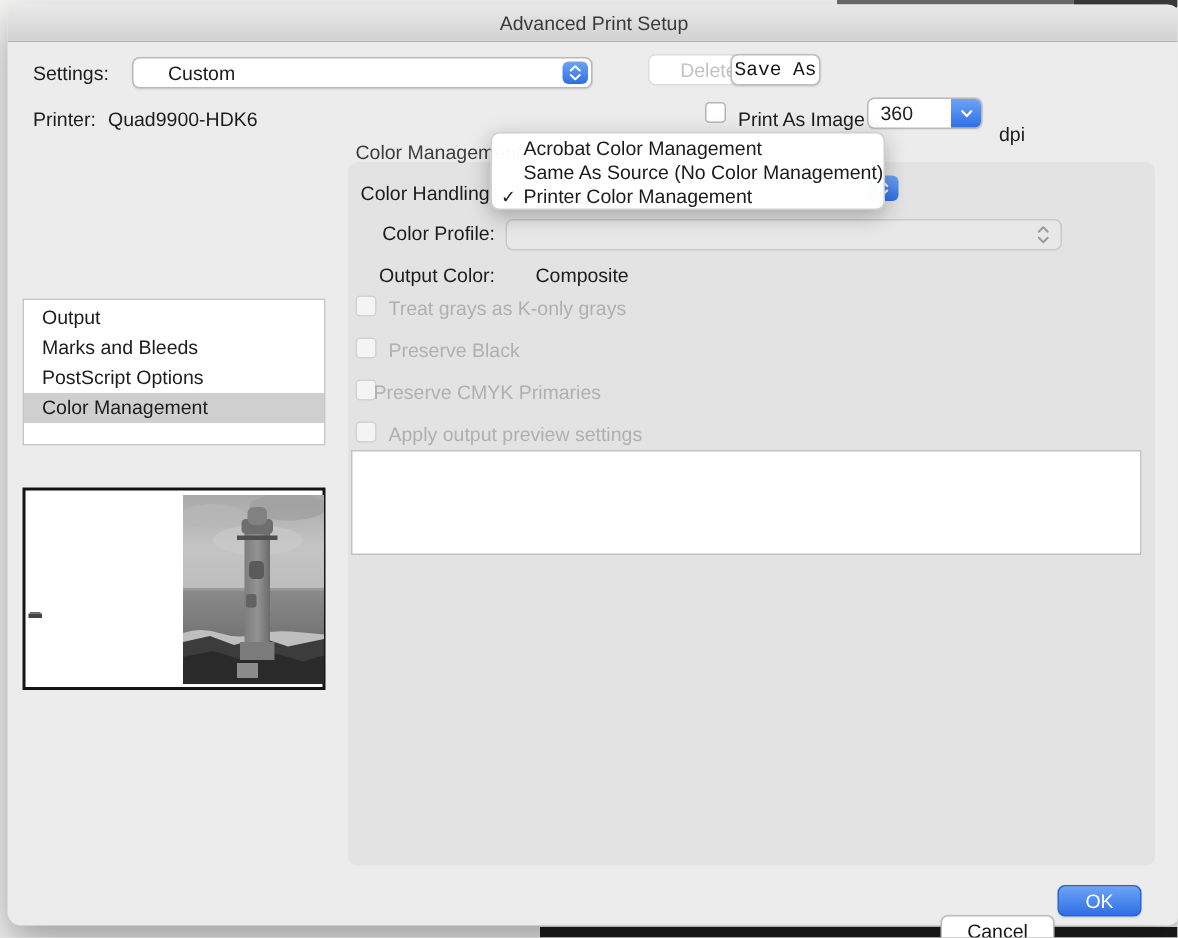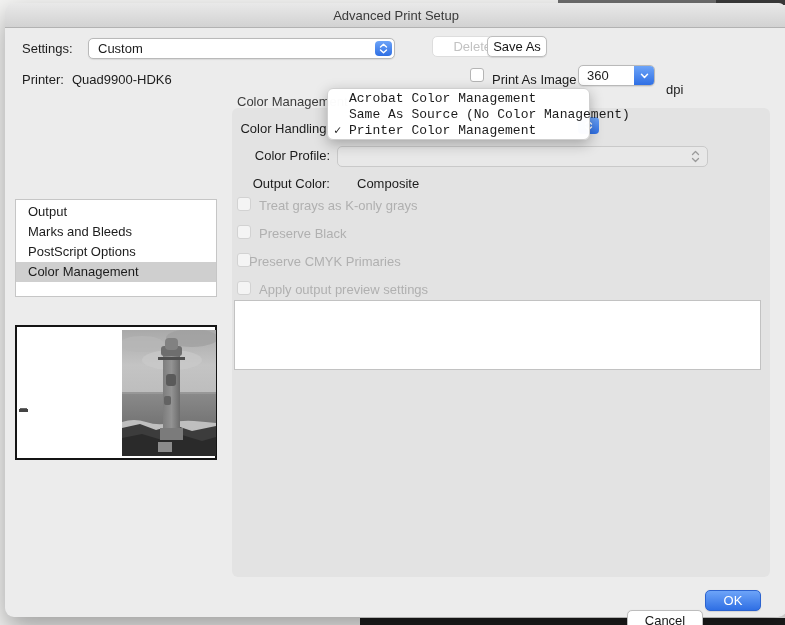--- a/index.html
+++ b/index.html
@@ -19,21 +19,21 @@
   .titlebar { left:5px; top:3px; width:782px; height:25px;
               background:linear-gradient(#e9e9e9,#d2d2d2);
               border-bottom:1px solid #b2b2b2; border-radius:9px 9px 0 0;
               text-align:center; line-height:25px; color:#3a3a3a; }
 
   .lbl { color:#1c1c1c; }
   .dim { color:#b0b0b0; }
 
   
   .popup { background:#ffffff; border:1px solid #b9b9b9; border-radius:5px;
-           line-height:19px; padding-left:9px;
+           line-height:19px; padding-left:23px;
            box-shadow:0 .5px 1px rgba(0,0,0,.08); }
   .bluecap { background:linear-gradient(#6da4f8,#2f6fe4); border-radius:4px;
              display:flex; align-items:center; justify-content:center; }
   .btn { background:#ffffff; border:1px solid #bdbdbd; border-radius:5px;
          text-align:center; line-height:19px; color:#161616;
          box-shadow:0 .5px 1px rgba(0,0,0,.1); }
   .btn.disabled { border-color:#dddddd; color:#c2c2c2; box-shadow:none; }
   .btn.primary { background:linear-gradient(#6da4f8,#2f6fe4);
                  border:1px solid #2c63cf; color:#ffffff; }
 
@@ -57,21 +57,21 @@
                    background:#e8e8e8; border:1px solid #c9c9c9; border-radius:5px; }
 
   .descbox { left:234px; top:300px; width:527px; height:70px; background:#ffffff;
              border:1px solid #c2c2c2; }
 
   
   .menu { left:327px; top:88px; width:263px; height:52px;
           background:rgba(255,255,255,.98); border:1px solid #cfcfcf; border-radius:6px;
           box-shadow:0 4px 14px rgba(0,0,0,.28); z-index:10; padding-top:2px; }
   .menu-item { position:relative; height:16px; line-height:16px; padding-left:21px;
-               color:#1b1b1b; white-space:nowrap;font-family:Liberation Mono, monospace; }
+               color:#1b1b1b; white-space:nowrap; }
   .menu-check { position:absolute; left:6px; top:0; width:14px; font-size:12px; }
 
   
   .handling-cap { left:578px; top:117px; width:21px; height:17px; z-index:5; }
 
   
   .preview { left:15px; top:325px; width:202px; height:135px; background:#ffffff;
              border:2px solid #141414; }
   .tinytext { left:2px; top:82px; width:9px; height:3px; background:#444;
               box-shadow:0 -2px 0 -1px #666; }
@@ -96,21 +96,21 @@
   <span>Custom</span>
   <span class="bluecap" style="position:absolute;right:2px;top:2px;width:17px;height:15px;">
     <svg width="9" height="11" viewBox="0 0 9 11">
         <path d="M1.5 4 4.5 1.2 7.5 4M1.5 7 4.5 9.8 7.5 7" stroke="#fff" stroke-width="1.4" fill="none" stroke-linecap="round" stroke-linejoin="round"></path>
       </svg>
   </span>
 </div>
 <div class="abs btn disabled" style="left:432px;top:36px;width:60px;height:21px;text-align:right;">
   <span>Delete</span>
 </div>
-<div class="abs btn" style="left:487px;top:36px;width:60px;height:21px;">
+<div class="abs btn" style="left:487px;top:36px;width:60px;height:21px;font-family:Liberation Mono, monospace;">
   <span>Save As</span>
 </div>
 
 <span class="abs lbl" style="left:22px;top:72px;">Printer:</span>
 <span class="abs lbl" style="left:72px;top:72px;">Quad9900-HDK6</span>
 <div class="abs checkbox" style="left:470px;top:68px;"></div>
 <span class="abs lbl" style="left:492px;top:72px;">Print As Image</span>
 <div class="abs popup" style="left:578px;top:65px;width:77px;height:21px;padding-left:8px;">
   <span>360</span>
   <span class="bluecap" style="position:absolute;right:0;top:0;width:20px;height:19px;border-radius:0 4px 4px 0;">

